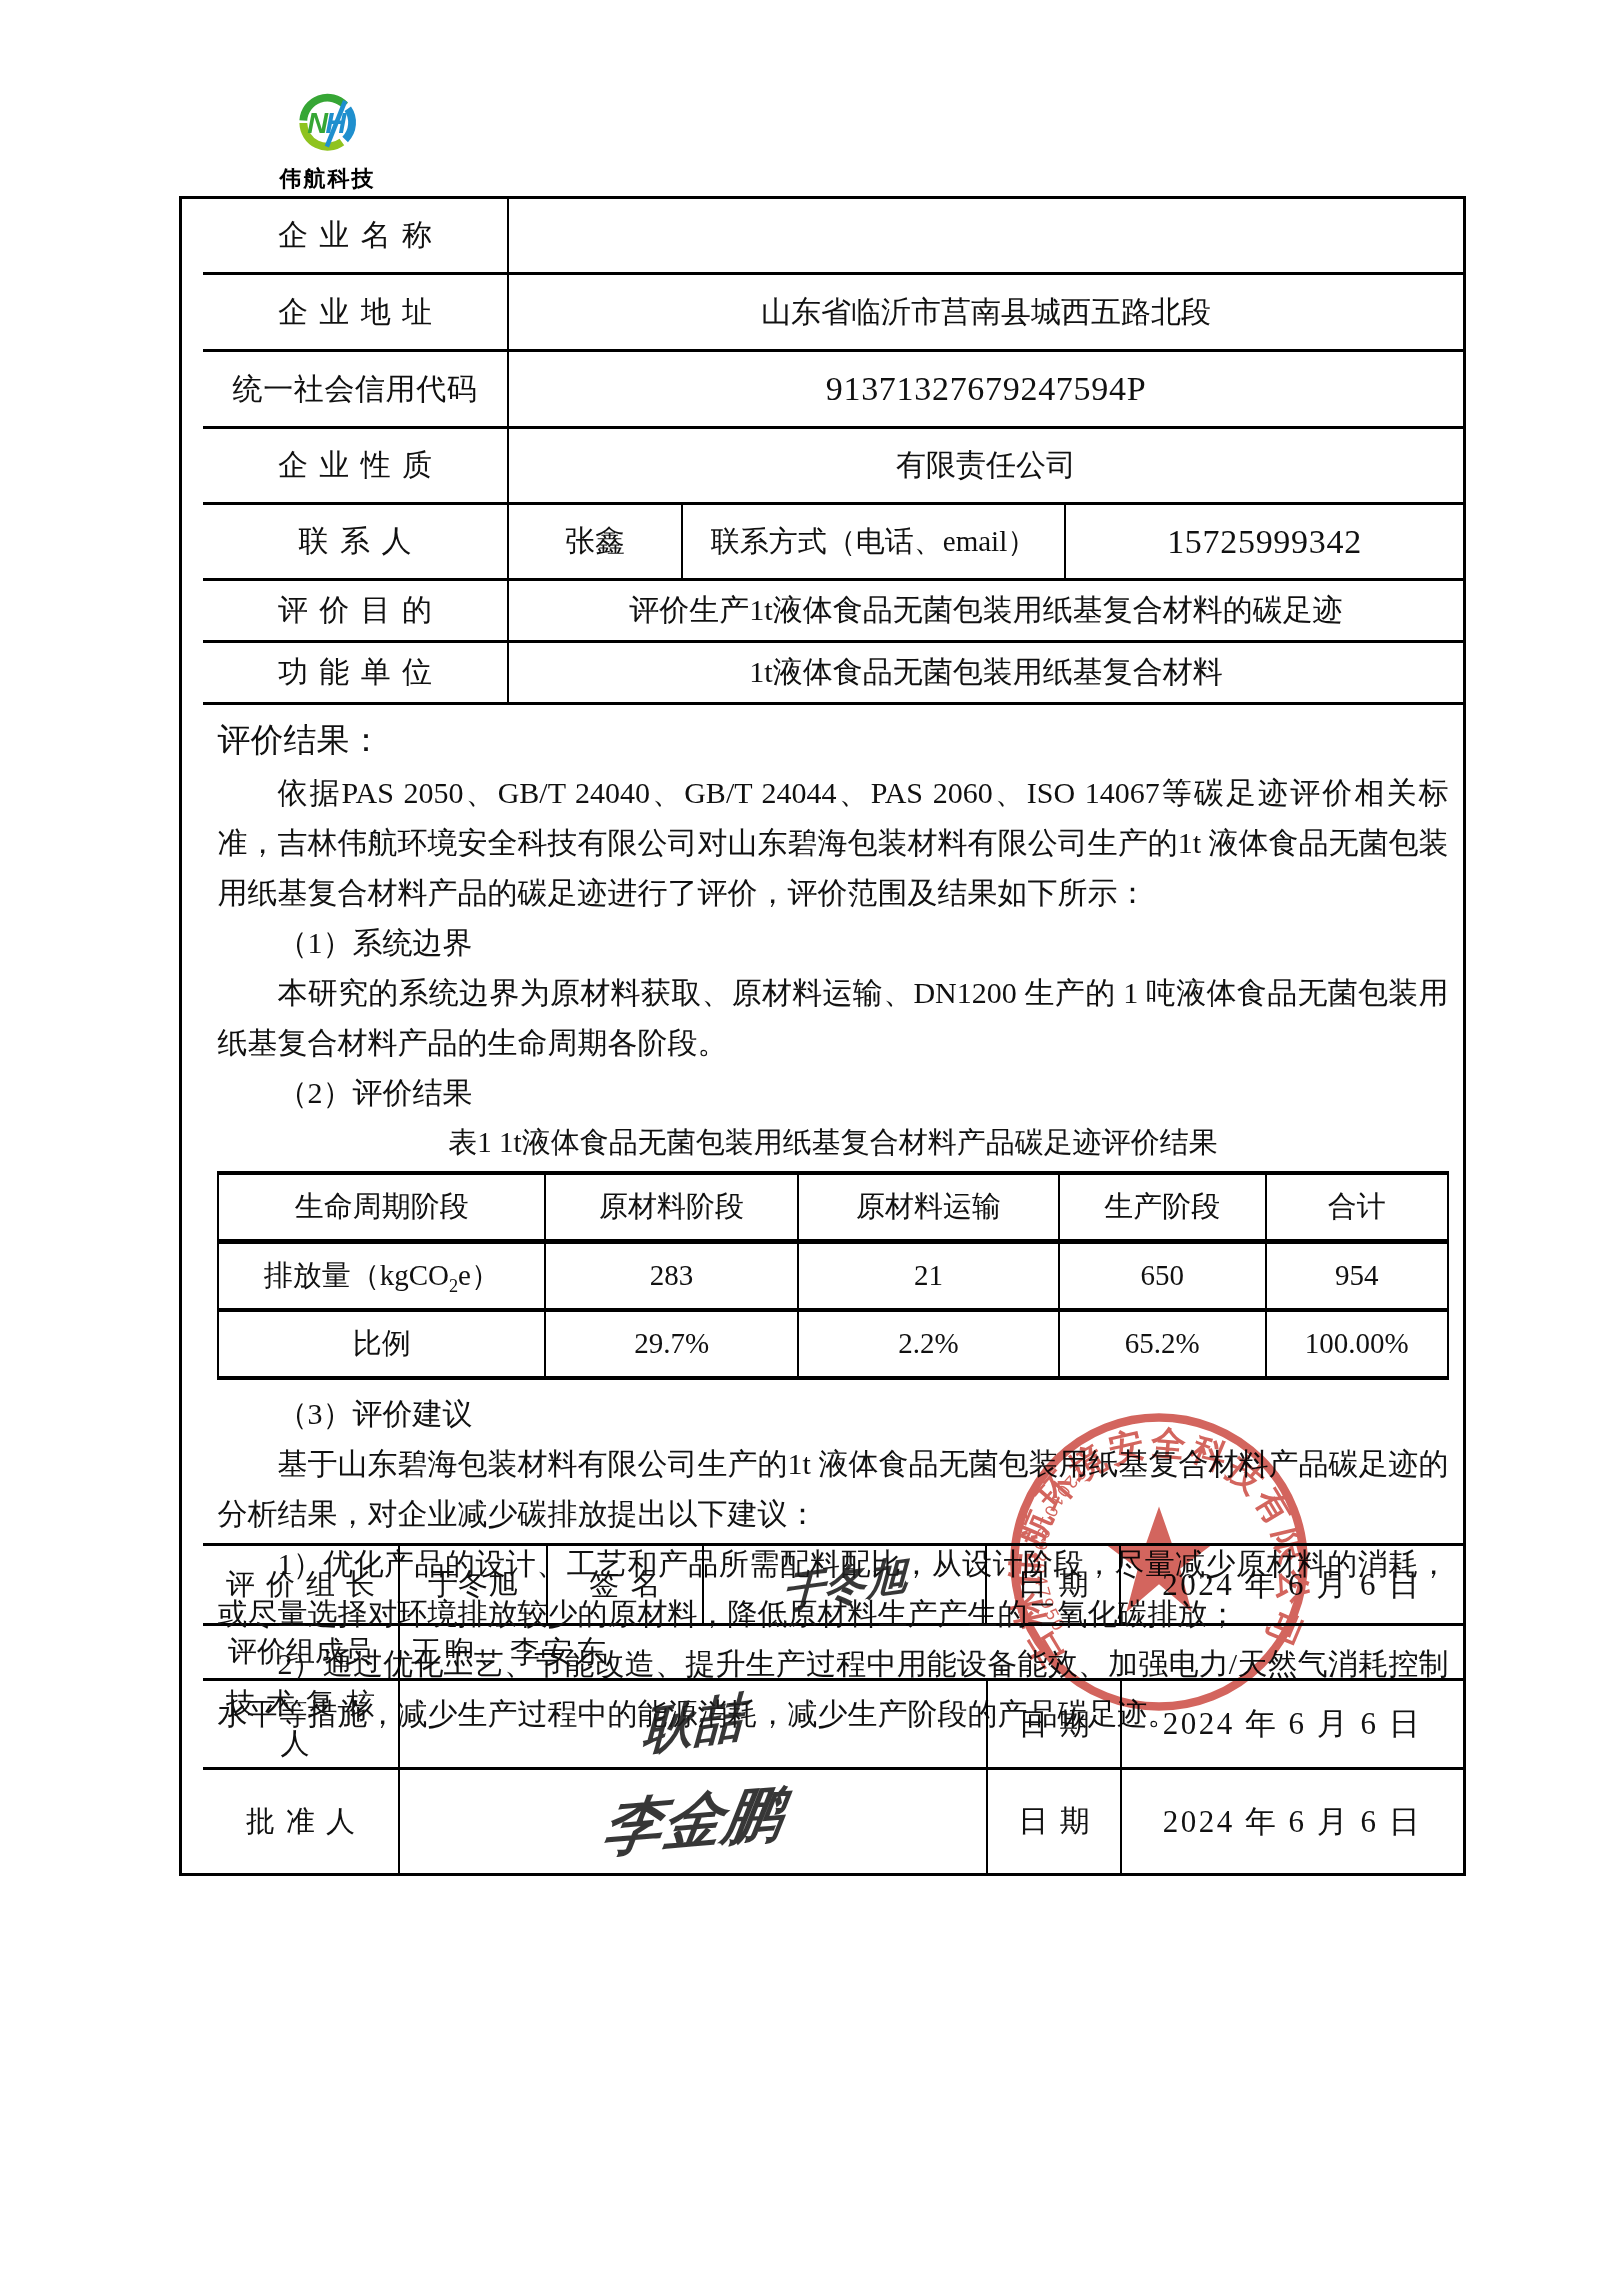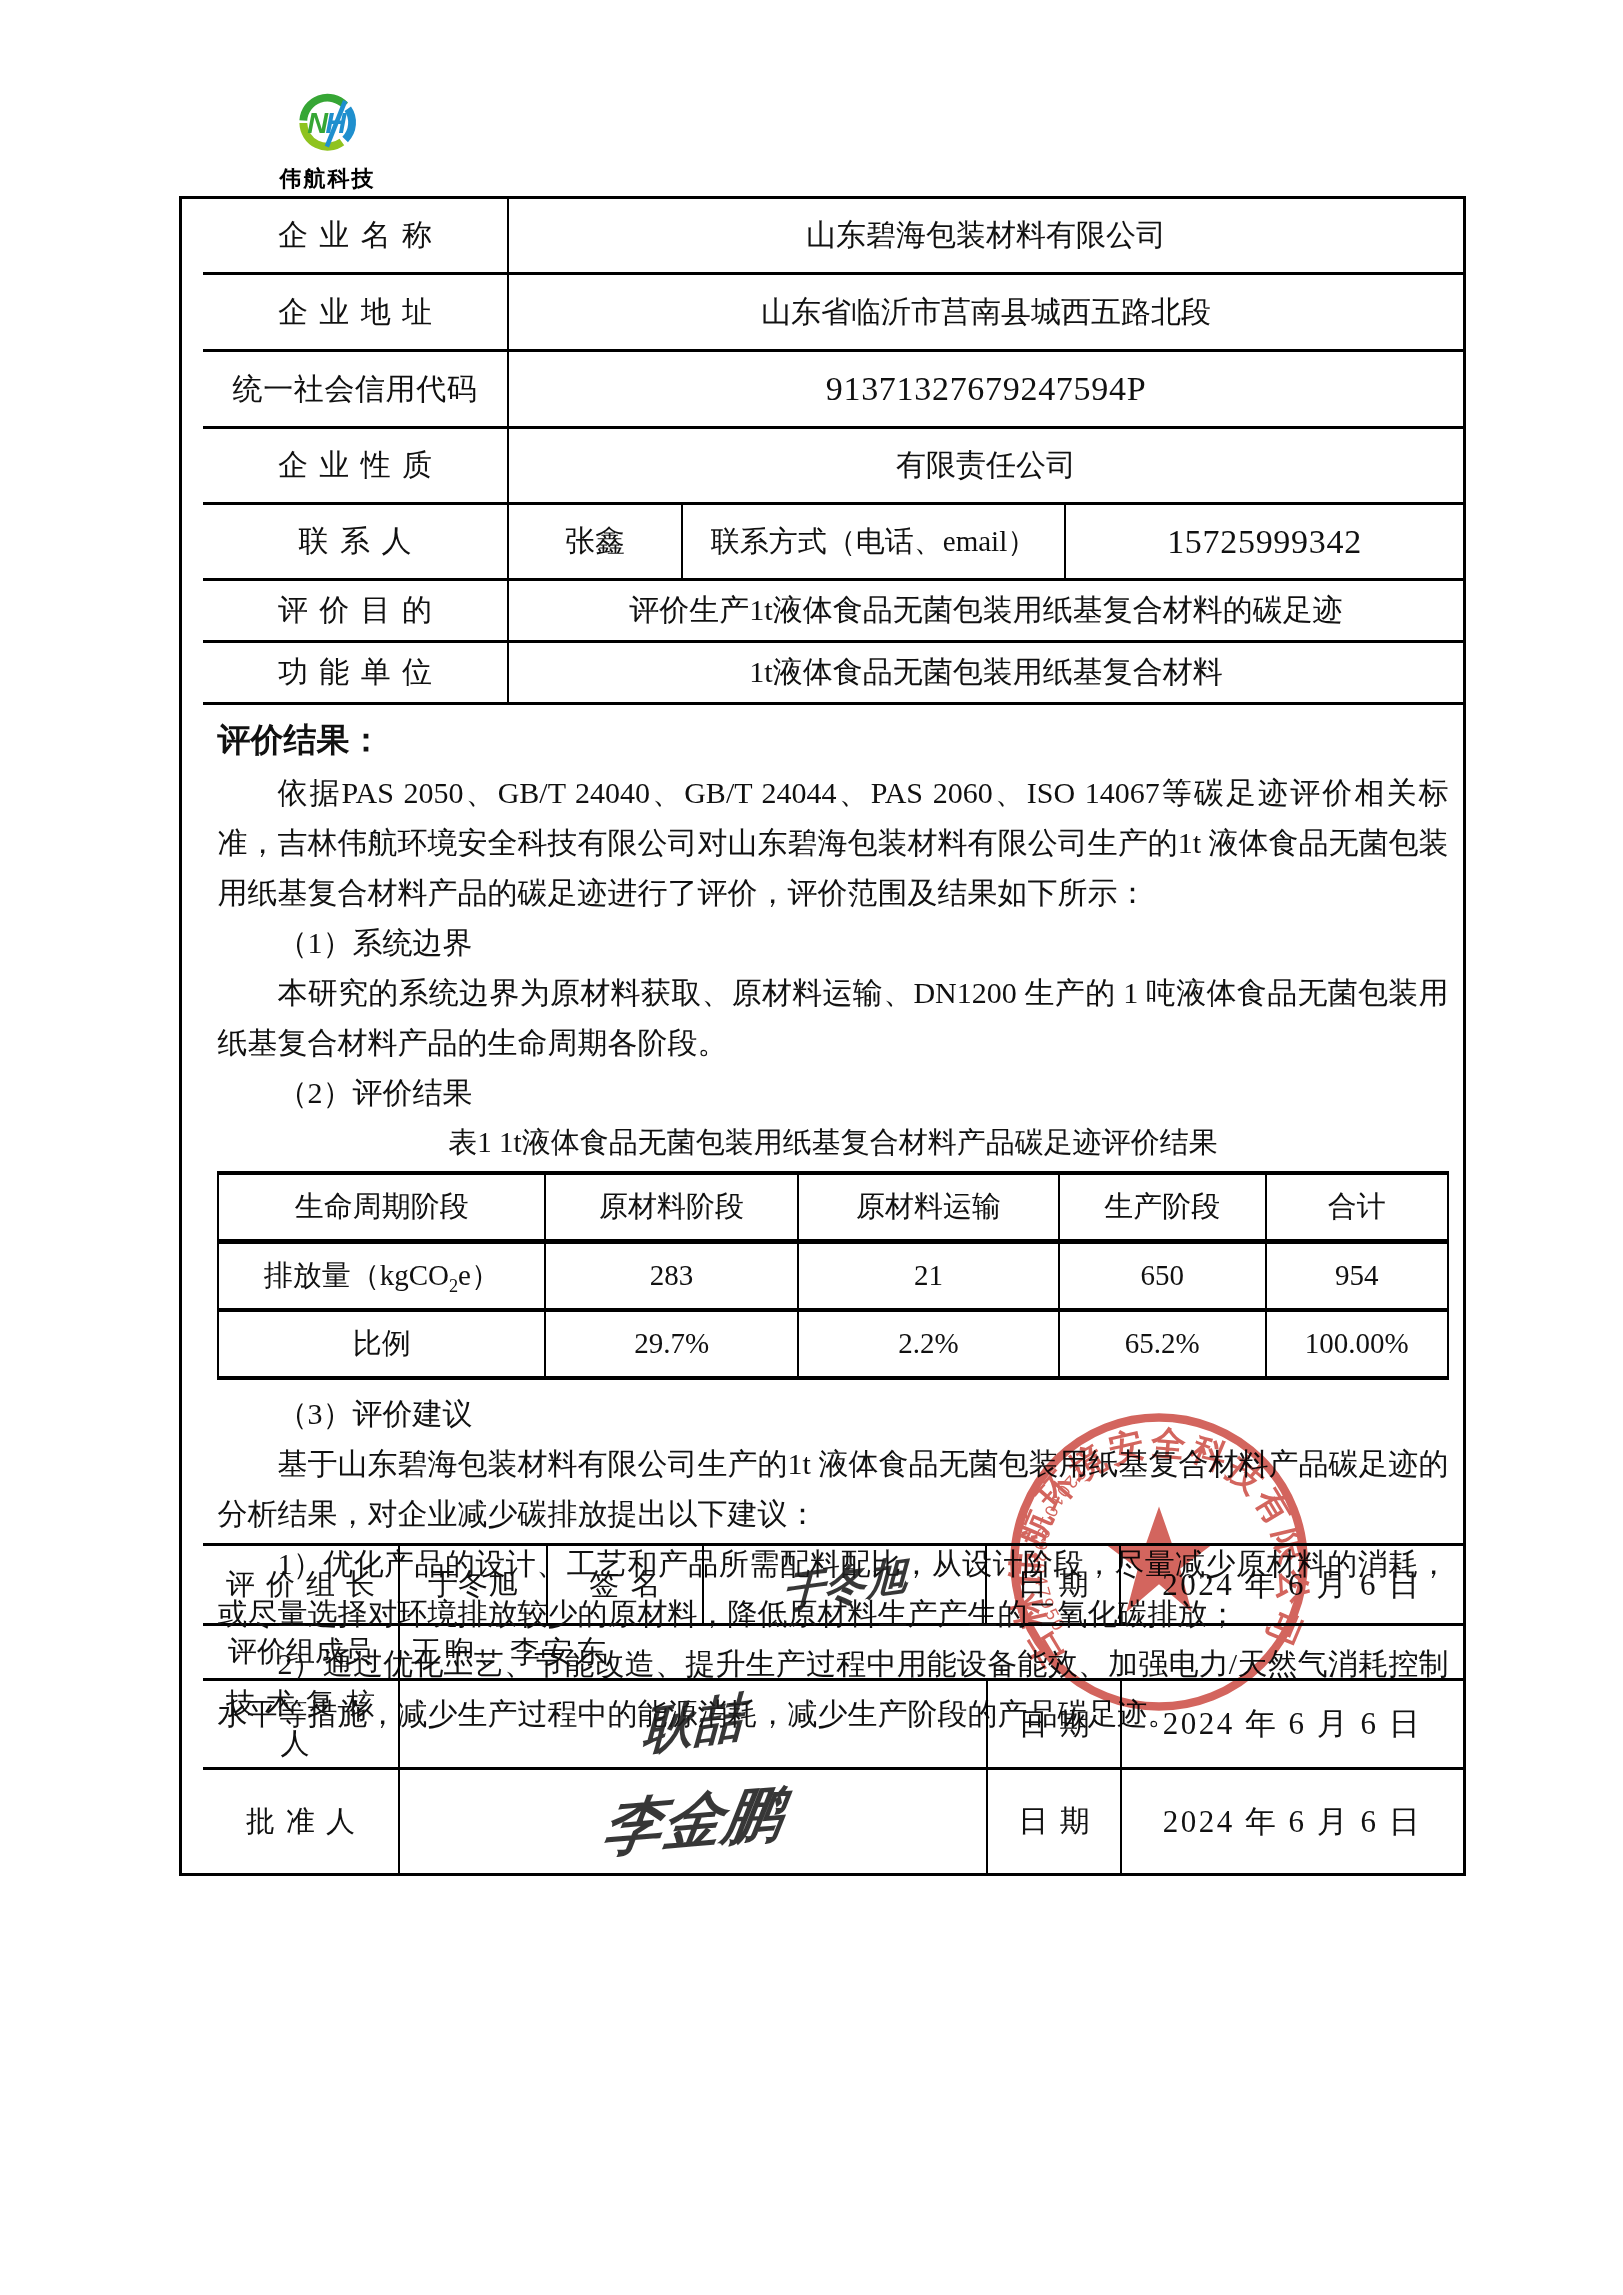--- a/index.html
+++ b/index.html
@@ -18,21 +18,21 @@
   .tr{display:flex;border-bottom:3.9px solid #000;align-items:stretch;margin-left:21px;}
   .tr.last{border-bottom:none;}
   .td{border-right:2.6px solid #000;display:flex;align-items:center;justify-content:center;
       box-sizing:border-box;font-size:30px;text-align:center;}
   .td.end{border-right:none;}
   .lbl{letter-spacing:.38em;text-indent:.38em;}
   .lbl.tight{letter-spacing:.02em;text-indent:0;}
   .num{font-size:34px;letter-spacing:0.7px;}
   
   .bigcell{display:block;padding:6.5px 14.4px 0 14.4px;text-align:left;border-right:none;}
-  .heading{font-size:33px;font-weight:bold;line-height:56px;}
+  .heading{font-size:33px;font-weight:normal;line-height:56px;}
   .p{font-size:30px;line-height:50px;text-align:justify;text-indent:2em;margin:0;}
   .subitem{font-size:30px;line-height:50px;text-indent:2em;}
   .cap{text-align:center;font-size:29px;line-height:47px;margin-top:1.3px;}
   
   table.res{border-collapse:collapse;margin:5.2px auto 9.2px auto;table-layout:fixed;}
   table.res td{border:2.6px solid #000;border-top-width:4.6px;border-bottom-width:4.6px;
     text-align:center;font-size:29px;height:64px;padding:0;}
   table.res tr.hd td{border-bottom-width:5.2px;}
   table.res sub{font-size:18.3px;}
   
@@ -61,21 +61,20 @@
       <line x1="92" y1="18" x2="64" y2="88" stroke="#1f8fce" stroke-width="7"></line>
     </svg>
     <div class="cn">伟航科技</div>
     <div class="en">WEIHANG TECHNOLOGY</div>
   </div>
 
   <div class="t">
 
     <div class="tr" style="height:73px">
       <div class="td lbl" style="width:306px">企业名称</div>
-      <div class="td end" style="flex:1">山东碧海包装材料有限公司</div>
     </div>
 
     <div class="tr" style="height:74px">
       <div class="td lbl" style="width:306px">企业地址</div>
       <div class="td end" style="flex:1">山东省临沂市莒南县城西五路北段</div>
     </div>
 
     <div class="tr" style="height:74px">
       <div class="td lbl tight" style="width:306px">统一社会信用代码</div>
       <div class="td end num" style="flex:1">91371327679247594P</div>

